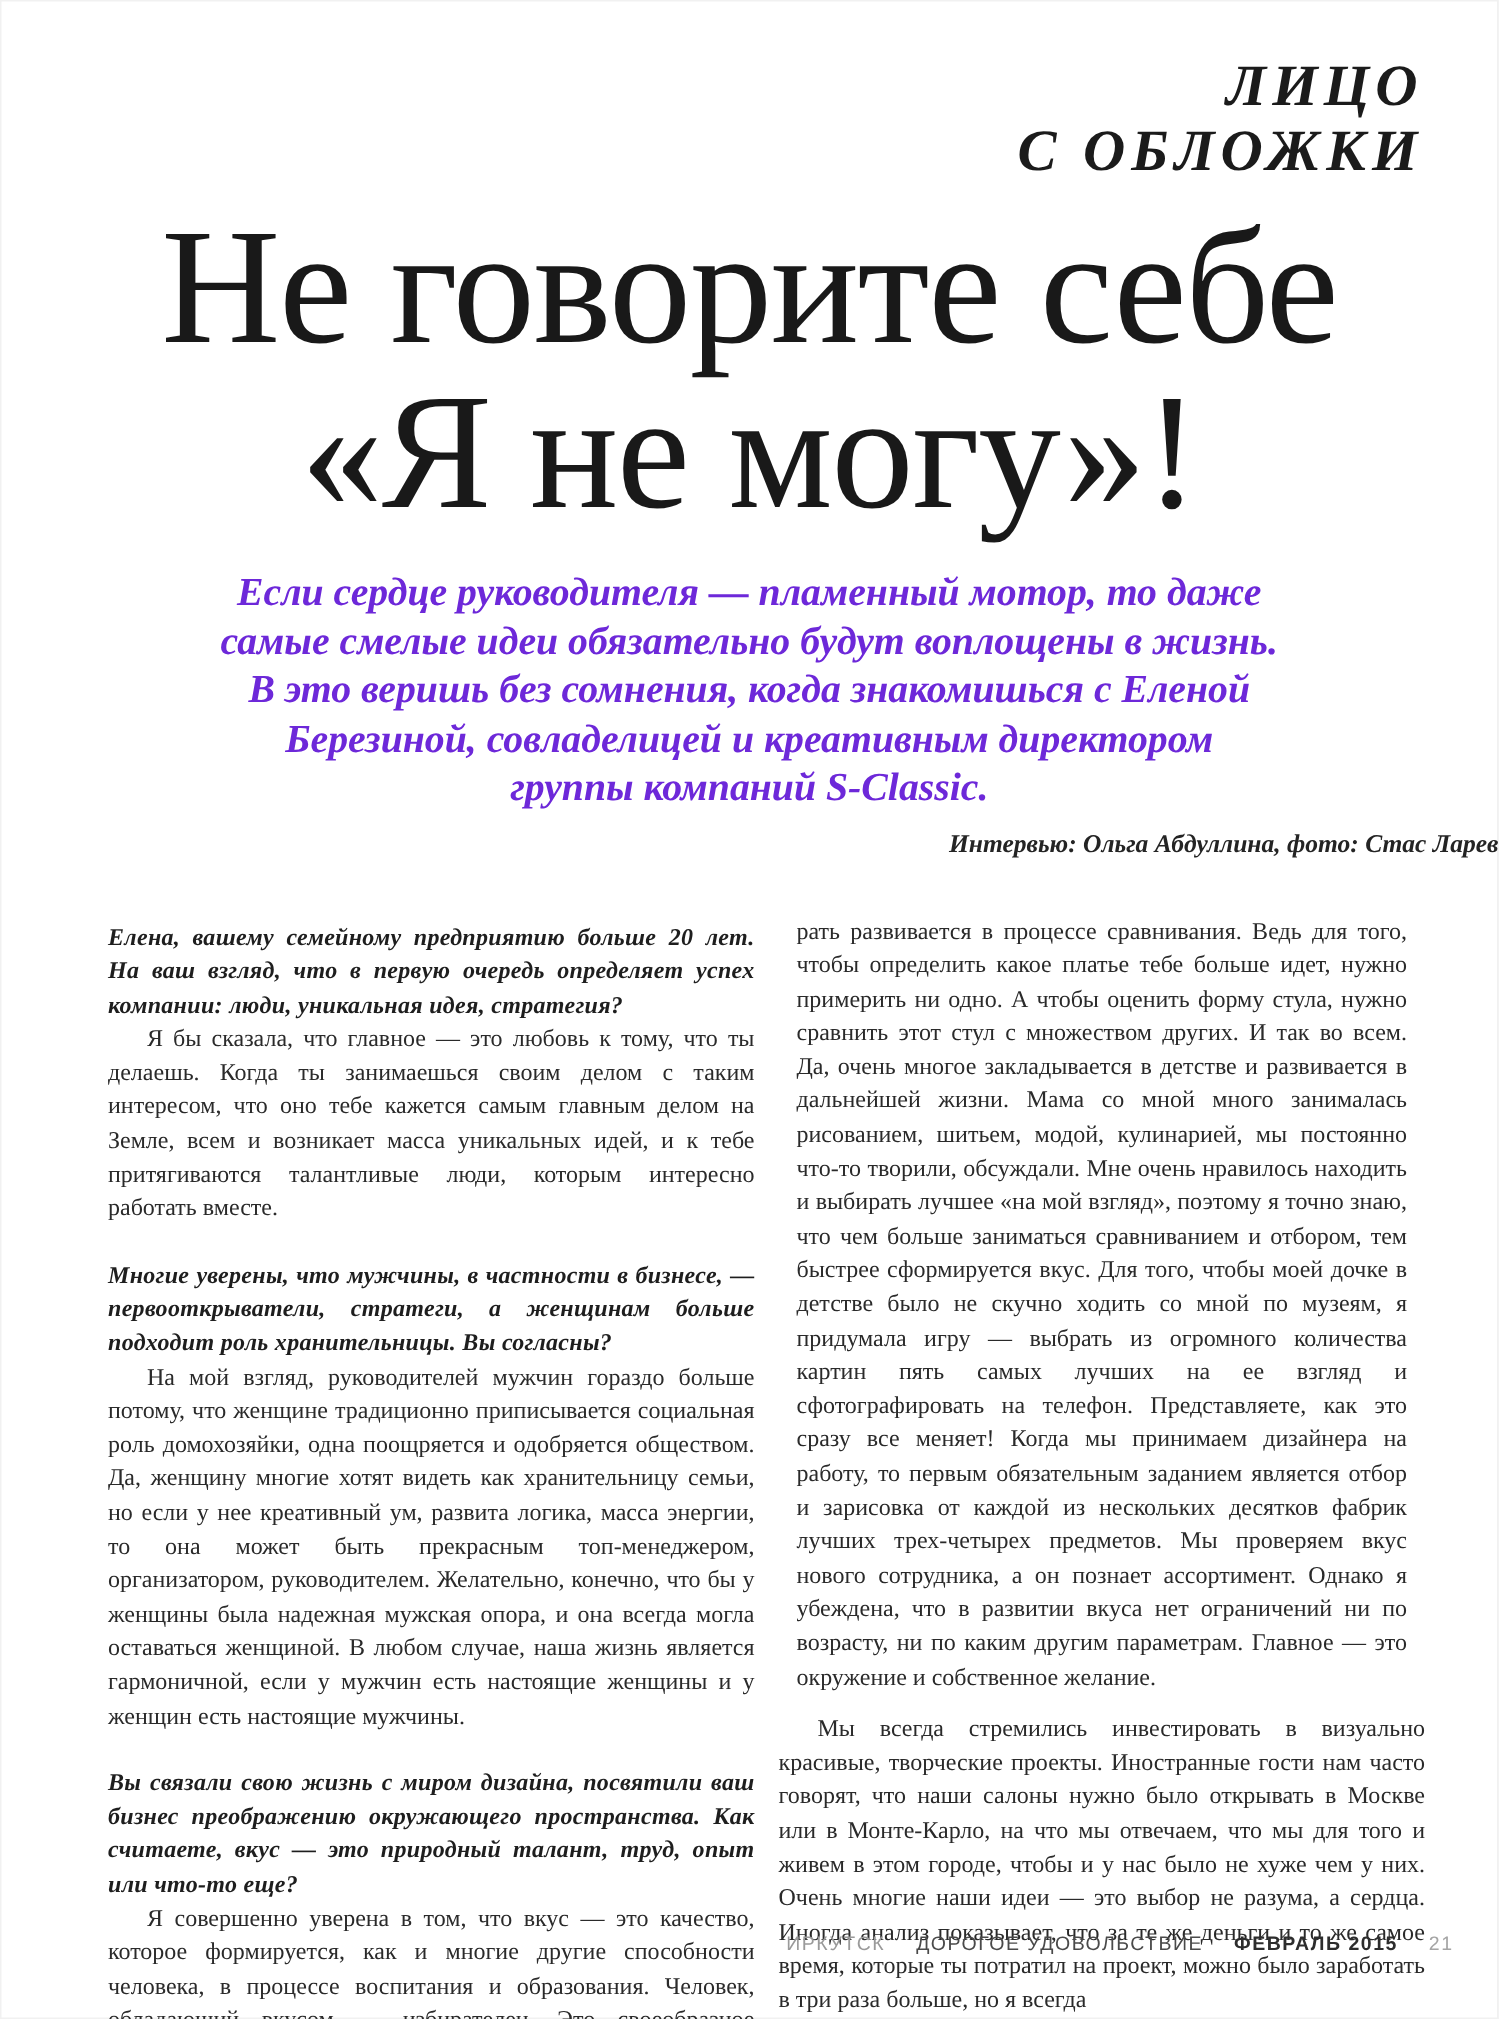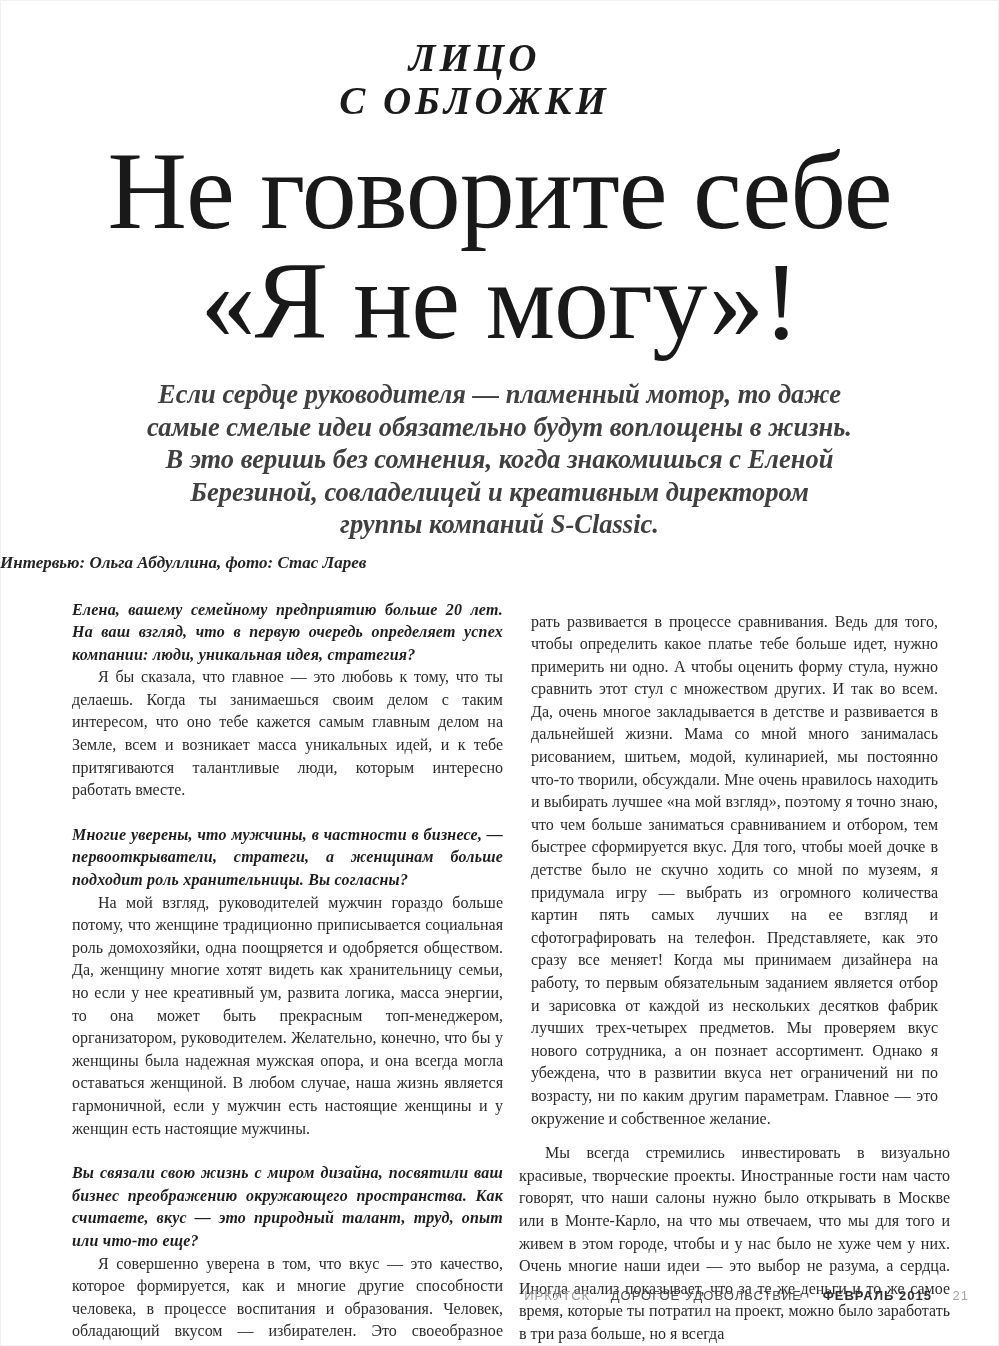--- a/index.html
+++ b/index.html
@@ -15,21 +15,21 @@
     background: #ffffff;
     color: #1c1c1c;
     font-family: "Liberation Serif", "DejaVu Serif", serif;
     overflow: hidden;
     box-shadow: inset 0 0 0 1px #f1f1f1;
   }
 
   
   .kicker {
     padding: 36px 50px 0 0;
-    text-align: center;
+    text-align: right;
     font-style: italic;
     font-weight: 700;
     font-size: 39px;
     line-height: 43px;
     letter-spacing: 4px;
     color: #1b1b1b;
   }
 
   
   .title {
@@ -46,27 +46,27 @@
   
   .lede {
     margin: 22px auto 0 auto;
     width: 860px;
     text-align: center;
     white-space: pre-line;
     font-style: italic;
     font-weight: 700;
     font-size: 26.5px;
     line-height: 32.5px;
-    color: #404040;
+    color: #6d28d9;
   }
 
   
   .byline {
     margin: 12px 0 0 0;
-    text-align: left;
+    text-align: right;
     font-style: italic;
     font-weight: 600;
     font-size: 17px;
     color: #242424;
   }
 
   
   .columns {
     display: flex;
     gap: 16px;
@@ -83,21 +83,21 @@
     color: #2a2a2a;
   }
   .col p.question {
     margin: 22px 0 0 0;
     font-style: italic;
     font-weight: 700;
     letter-spacing: 0.2px;
     color: #1e1e1e;
     text-indent: 0;
   }
-  .col p:first-child { margin-top: 0; }
+  .col p:first-child { margin-top: 16px; }
   .col p.answer {
     margin: 0;
     text-indent: 26px;
   }
   .col p.continuation {
     margin: 12px;
     text-indent: 0;
   }
 
   

